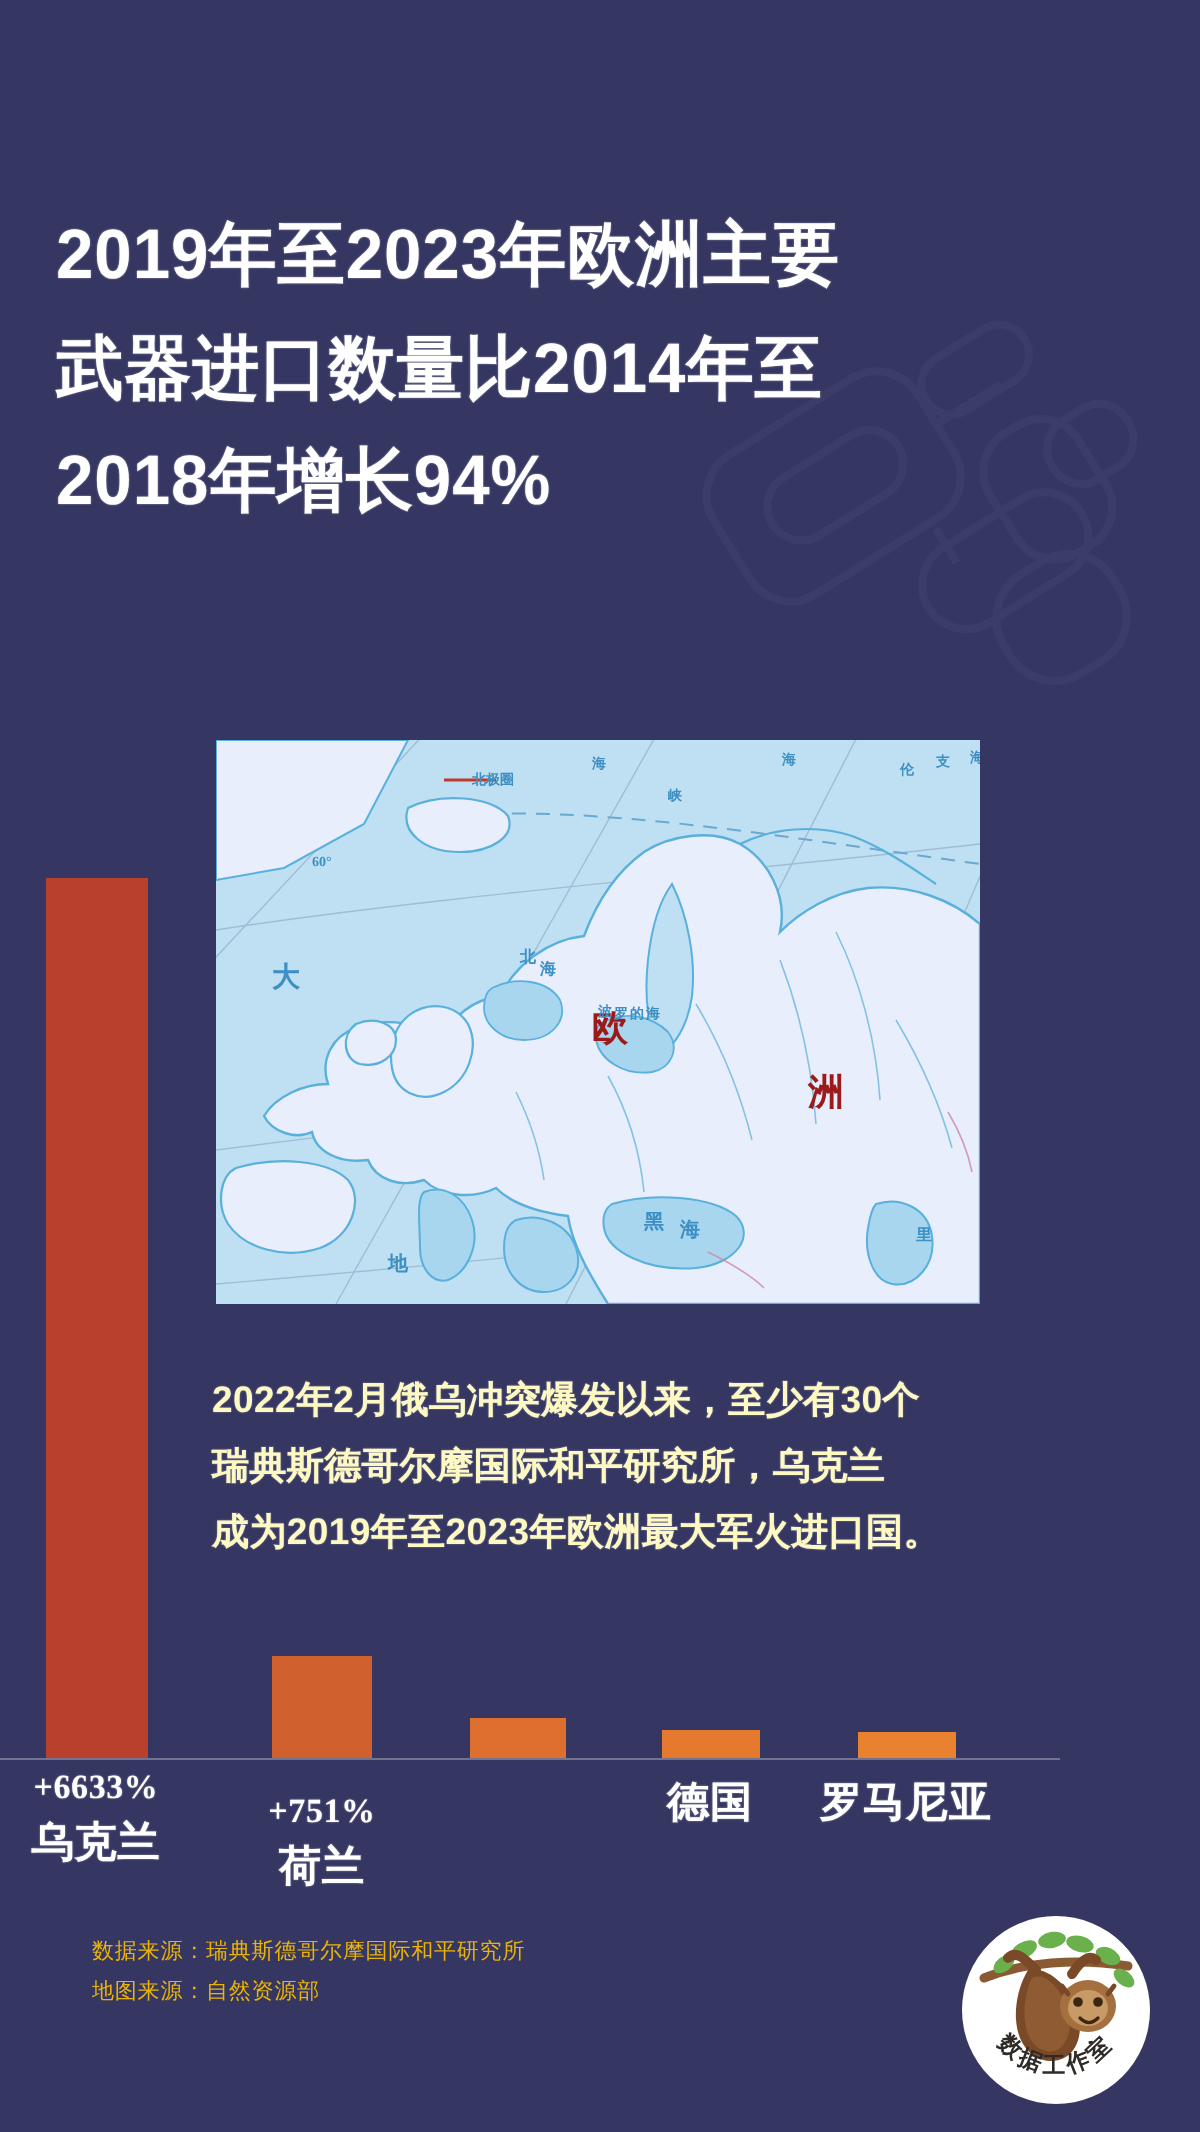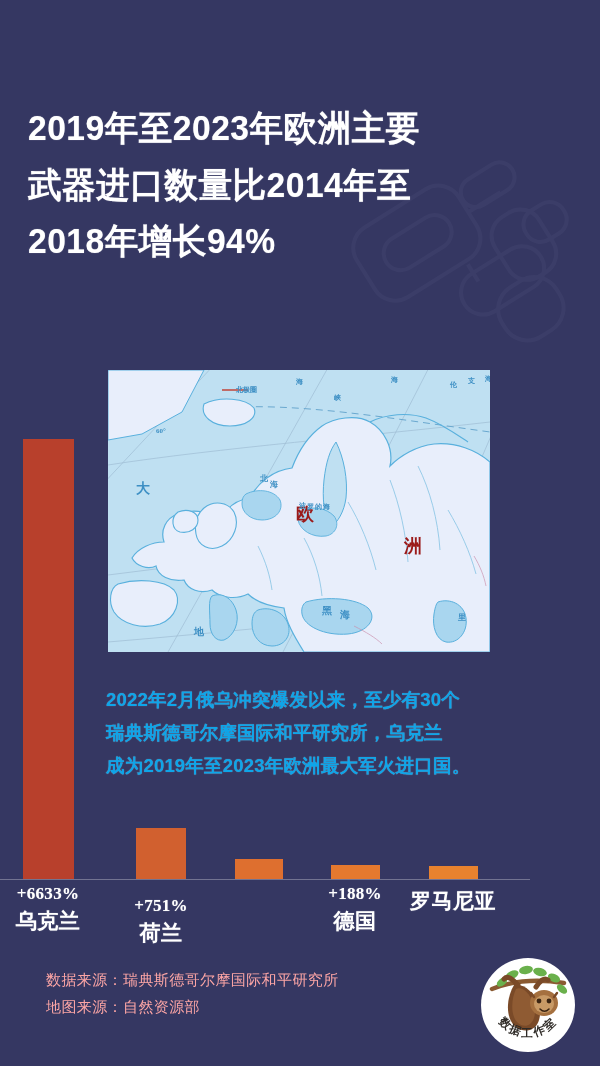--- a/index.html
+++ b/index.html
@@ -32,21 +32,21 @@
   
   .map-wrap {
     position:absolute; left:108px; top:370px; width:382px; height:282px;
     background:#e8eefb; overflow:hidden;
   }
   .map-svg { display:block; width:382px; height:282px; }
 
   
   .body-text {
     position:absolute; left:106px; top:684px; width:404px;
-    color:#0ea5e9; font-size:18.5px; font-weight:bold; line-height:1.78;
+    color:#fef9c3; font-size:18.5px; font-weight:bold; line-height:1.78;
     letter-spacing:.2px;
     text-shadow:0 0 1px rgba(255,255,255,.4);
   }
   .body-text div { white-space:nowrap; }
 
   
   .chart { position:absolute; left:0; top:400px; width:600px; height:480px; }
   .baseline {
     position:absolute; left:0; bottom:0; width:530px; height:1px;
     background:rgba(255,255,255,.30);
@@ -62,21 +62,21 @@
   }
   .lbl .name {
     display:block; font-size:21px; font-weight:bold; margin-top:3px;
     letter-spacing:.5px;
     text-shadow:0 0 1px rgba(255,255,255,.5);
   }
 
   
   .footer {
     position:absolute; left:46px; top:967px;
-    color:#fca5a5; font-size:15px; line-height:1.78; letter-spacing:.4px;
+    color:#eab308; font-size:11px; line-height:1.78; letter-spacing:.4px;
   }
   .footer div { white-space:nowrap; }
 
   .logo { position:absolute; left:478px; top:955px; width:100px; height:100px; }
 </style>
 </head>
 <body>
 
 <div id="poster">
 
@@ -226,21 +226,20 @@
           <span class="pct">+6633%</span>
           <span class="name">乌克兰</span>
         </div>
         <div class="lbl" style="left: 86px; width: 150px; margin-top: 12px;">
           <span class="pct">+751%</span>
           <span class="name">荷兰</span>
         </div>
         <div class="lbl" style="left: 184px; width: 150px;">
         </div>
         <div class="lbl" style="left: 280px; width: 150px;">
-          <span class="pct">+188%</span>
           <span class="name">德国</span>
         </div>
         <div class="lbl" style="left: 378px; width: 150px;">
           <span class="name">罗马尼亚</span>
         </div>
       </div>
   </div>
 
   <div class="footer">
     <div>数据来源：瑞典斯德哥尔摩国际和平研究所</div>

